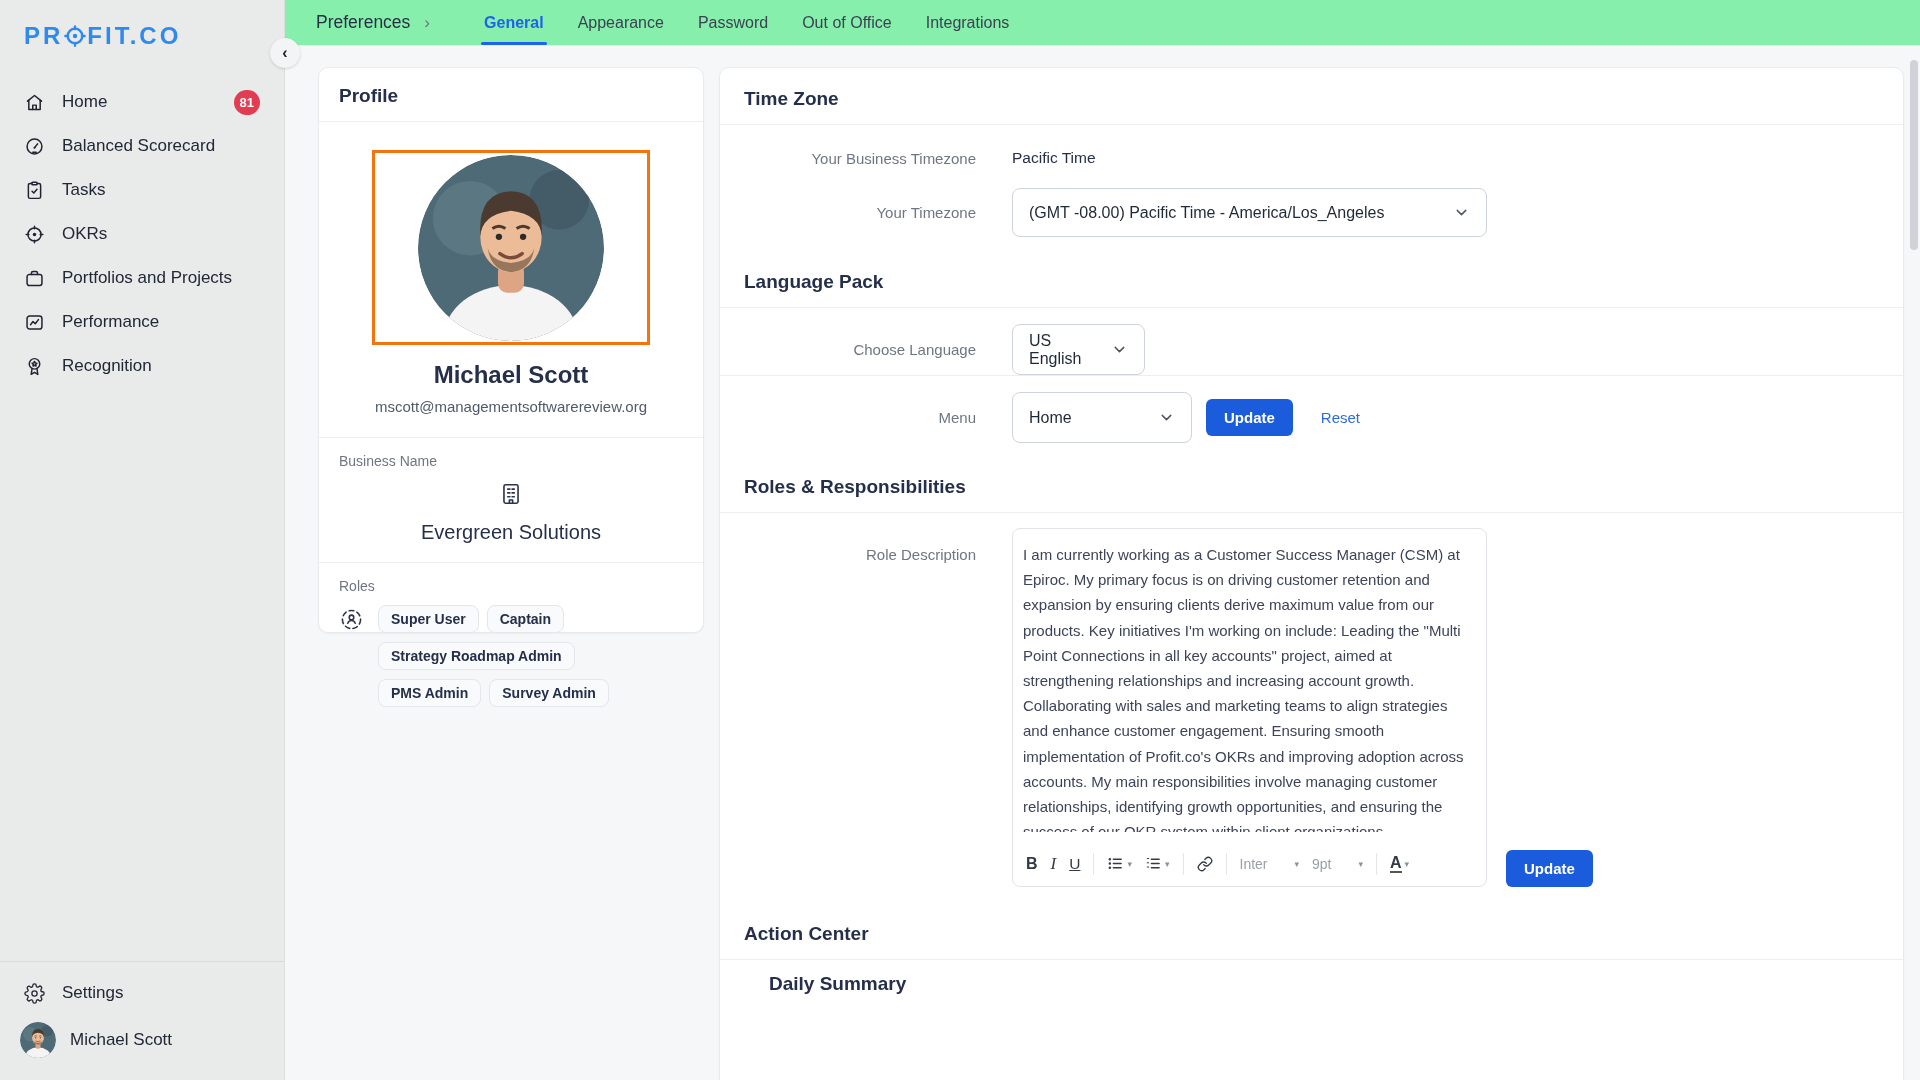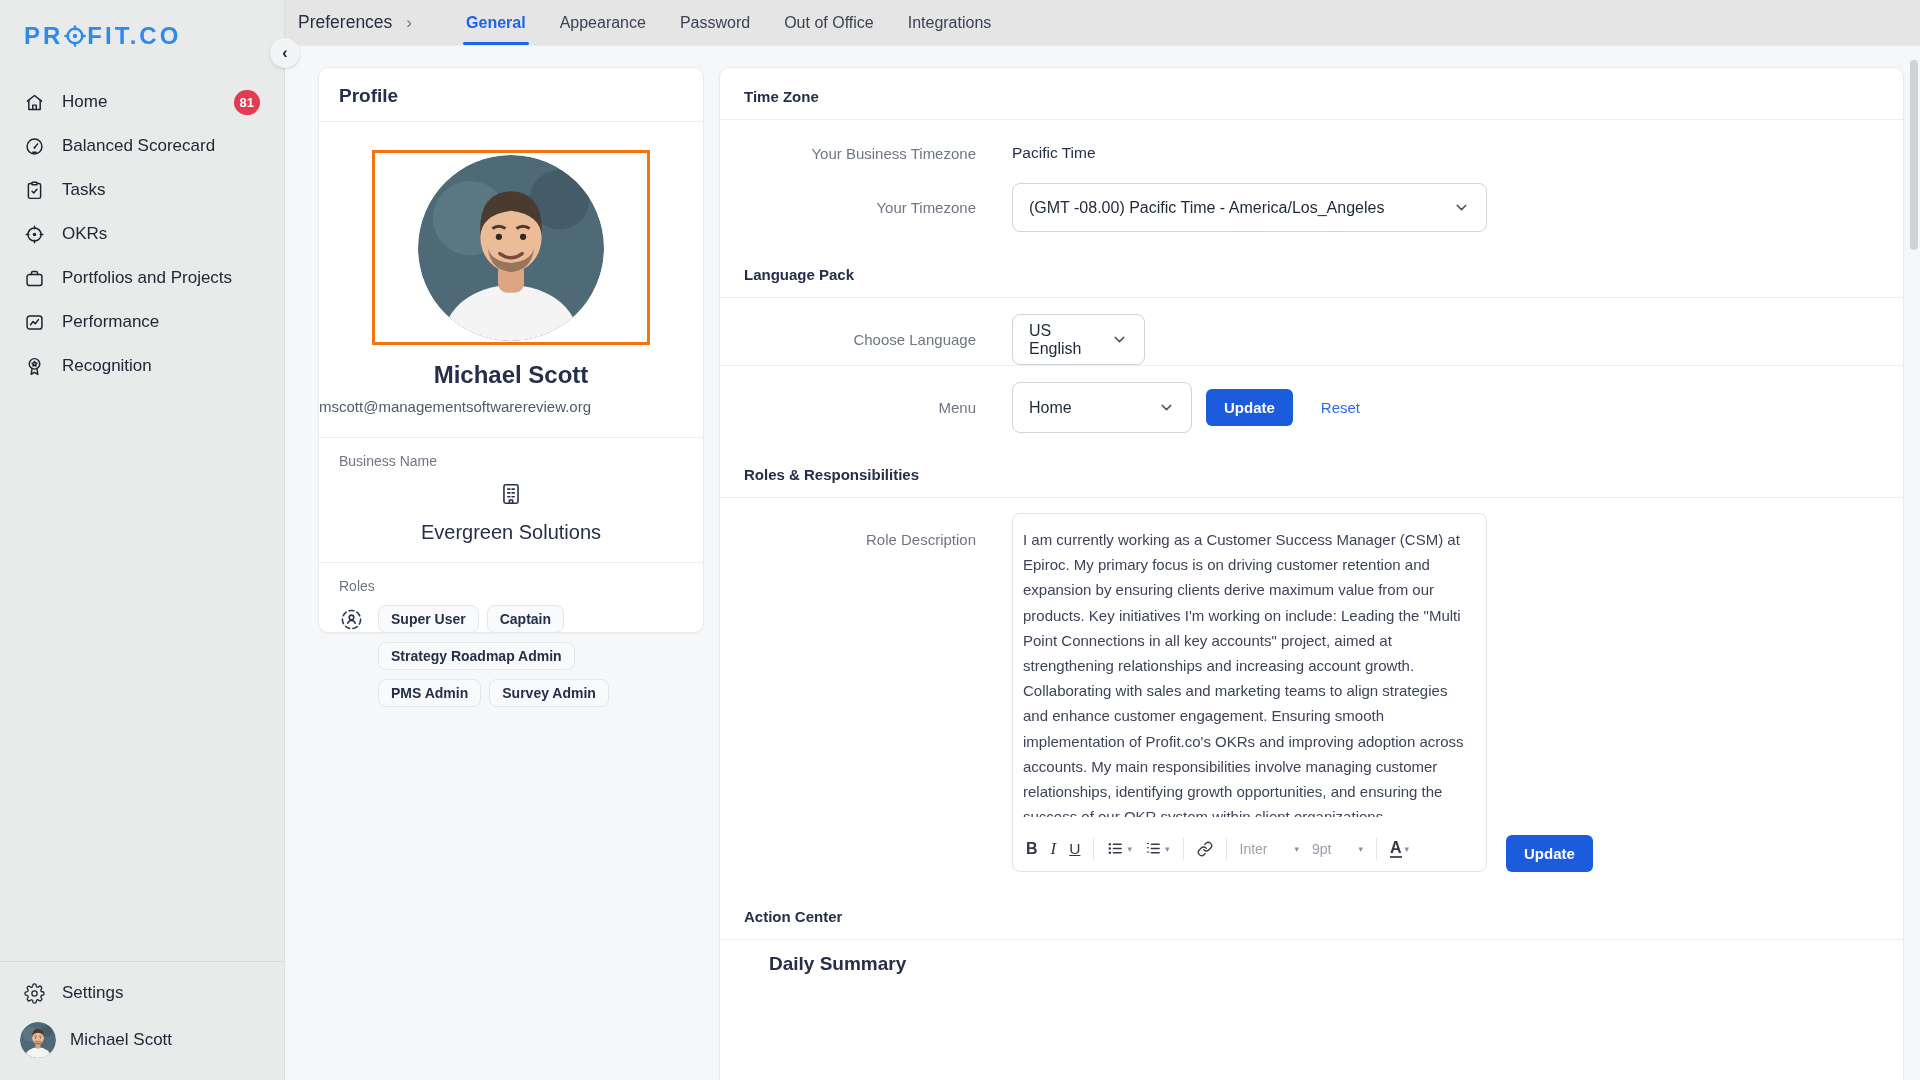--- a/index.html
+++ b/index.html
@@ -26,55 +26,55 @@
   .user-item { display:flex; align-items:center; padding:6px 20px 22px; gap:14px;
                font-size:17px; font-weight:500; color:#212836; cursor:pointer; }
   .mini-avatar { width:36px; height:36px; border-radius:50%; overflow:hidden; flex:0 0 auto; }
 
   .collapse-btn { position:absolute; left:270px; top:38px; width:30px; height:30px; border-radius:50%;
                   background:#f3f4f5; box-shadow:0 1px 3px rgba(0,0,0,.15); z-index:20;
                   display:flex; align-items:center; justify-content:center; font-size:16px;
                   font-weight:bold; color:#222; cursor:pointer; }
 
   
-  .topbar { position:absolute; left:267px; top:0; right:0; height:46px; background:#e5e5e5;
+  .topbar { position:absolute; left:285px; top:0; right:0; height:46px; background:#86efac;
             border-bottom:1px solid #e9ebee; display:flex; align-items:center; z-index:4; }
   .breadcrumb { margin-left:31px; font-size:17.5px; font-weight:500; color:#273043; cursor:pointer; }
   .crumb-sep { margin-left:14px; color:#6b7280; font-size:17px; }
   .tabs { display:flex; gap:20px; margin-left:47px; height:100%; align-items:center; }
   .tab { position:relative; height:100%; display:flex; align-items:center; padding:0 7px;
          font-size:16px; color:#3b4252; cursor:pointer; }
   .tab.active { color:#1d63ec; font-weight:bold; }
   .tab.active::after { content:""; position:absolute; left:4px; right:4px; bottom:0; height:3px;
                        background:#1d63ec; border-radius:2px; }
 
   
   .card { position:absolute; background:#fff; border:1px solid #e8ebee; border-radius:10px;
           box-shadow:0 1px 2px rgba(16,24,40,.04);margin-left:12px; }
   .profile-card { left:306px; top:67px; width:386px; height:566px; }
   .card-header { padding:17px 20px 14px; font-size:19px; font-weight:600; color:#252f4a;
                  border-bottom:1px solid #eceef1; }
   .photo-frame { width:278px; height:195px; margin:28px auto 0; border:3px solid #f4730c;
                  display:flex; align-items:center; justify-content:center; cursor:pointer; }
   .photo-circle { width:186px; height:186px; border-radius:50%; overflow:hidden; }
   .profile-name { text-align:center; font-size:24px; font-weight:600; color:#252f4a; margin-top:16px; }
-  .profile-email { font-size:15px; color:#515a6b; margin-top:9px; }
+  .profile-email { text-align:center; font-size:15px; color:#515a6b; margin-top:9px; }
   .pc-divider { border-top:1px solid #eceef1; margin-top:22px; }
   .pc-section { padding:15px 20px 0; }
   .pc-label { font-size:14px; color:#6f7683; }
   .biz-row { display:flex; align-items:center; gap:14px; margin-top:12px; padding-bottom:18px;flex-direction:column; }
   .biz-name { font-size:20px; color:#252f4a; }
   .roles-row { display:flex; align-items:flex-start; gap:14px; margin-top:11px; }
   .roles-badges { display:flex; flex-wrap:wrap; gap:9px 8px; max-width:300px; }
   .role-badge { background:#f9fafb; border:1px solid #e3e6ea; border-radius:8px; padding:5px 12px;
                 font-size:14px; font-weight:600; color:#252f4a; white-space:nowrap; }
 
   
   .settings-card { left:707px; top:67px; width:1185px; height:1020px; border-radius:10px 10px 0 0; }
-  .sec-title { padding:20px 24px 14px; font-size:15px; font-weight:600; color:#252f4a; }
+  .sec-title { padding:20px 24px 14px; font-size:19px; font-weight:600; color:#252f4a; }
   .sec-divider { border-top:1px solid #eceef1; }
   .form-row { display:flex; align-items:center; }
   .row-label { width:292px; padding-right:36px; text-align:right; font-size:15px; color:#6f7683;
                flex:0 0 auto; }
   .row-value { font-size:15.5px; color:#252f4a; }
   .select { display:flex; align-items:center; justify-content:space-between; gap:12px;
             border:1px solid #cfd4da; border-radius:8px; padding:0 16px; background:#fff;
             font-size:16px; color:#1f2937; cursor:pointer; }
   .select svg { color:#4b5563; flex:0 0 auto; }
   .btn-primary { background:#1a5cdc; color:#fff; border:none; border-radius:6px; height:37px;

